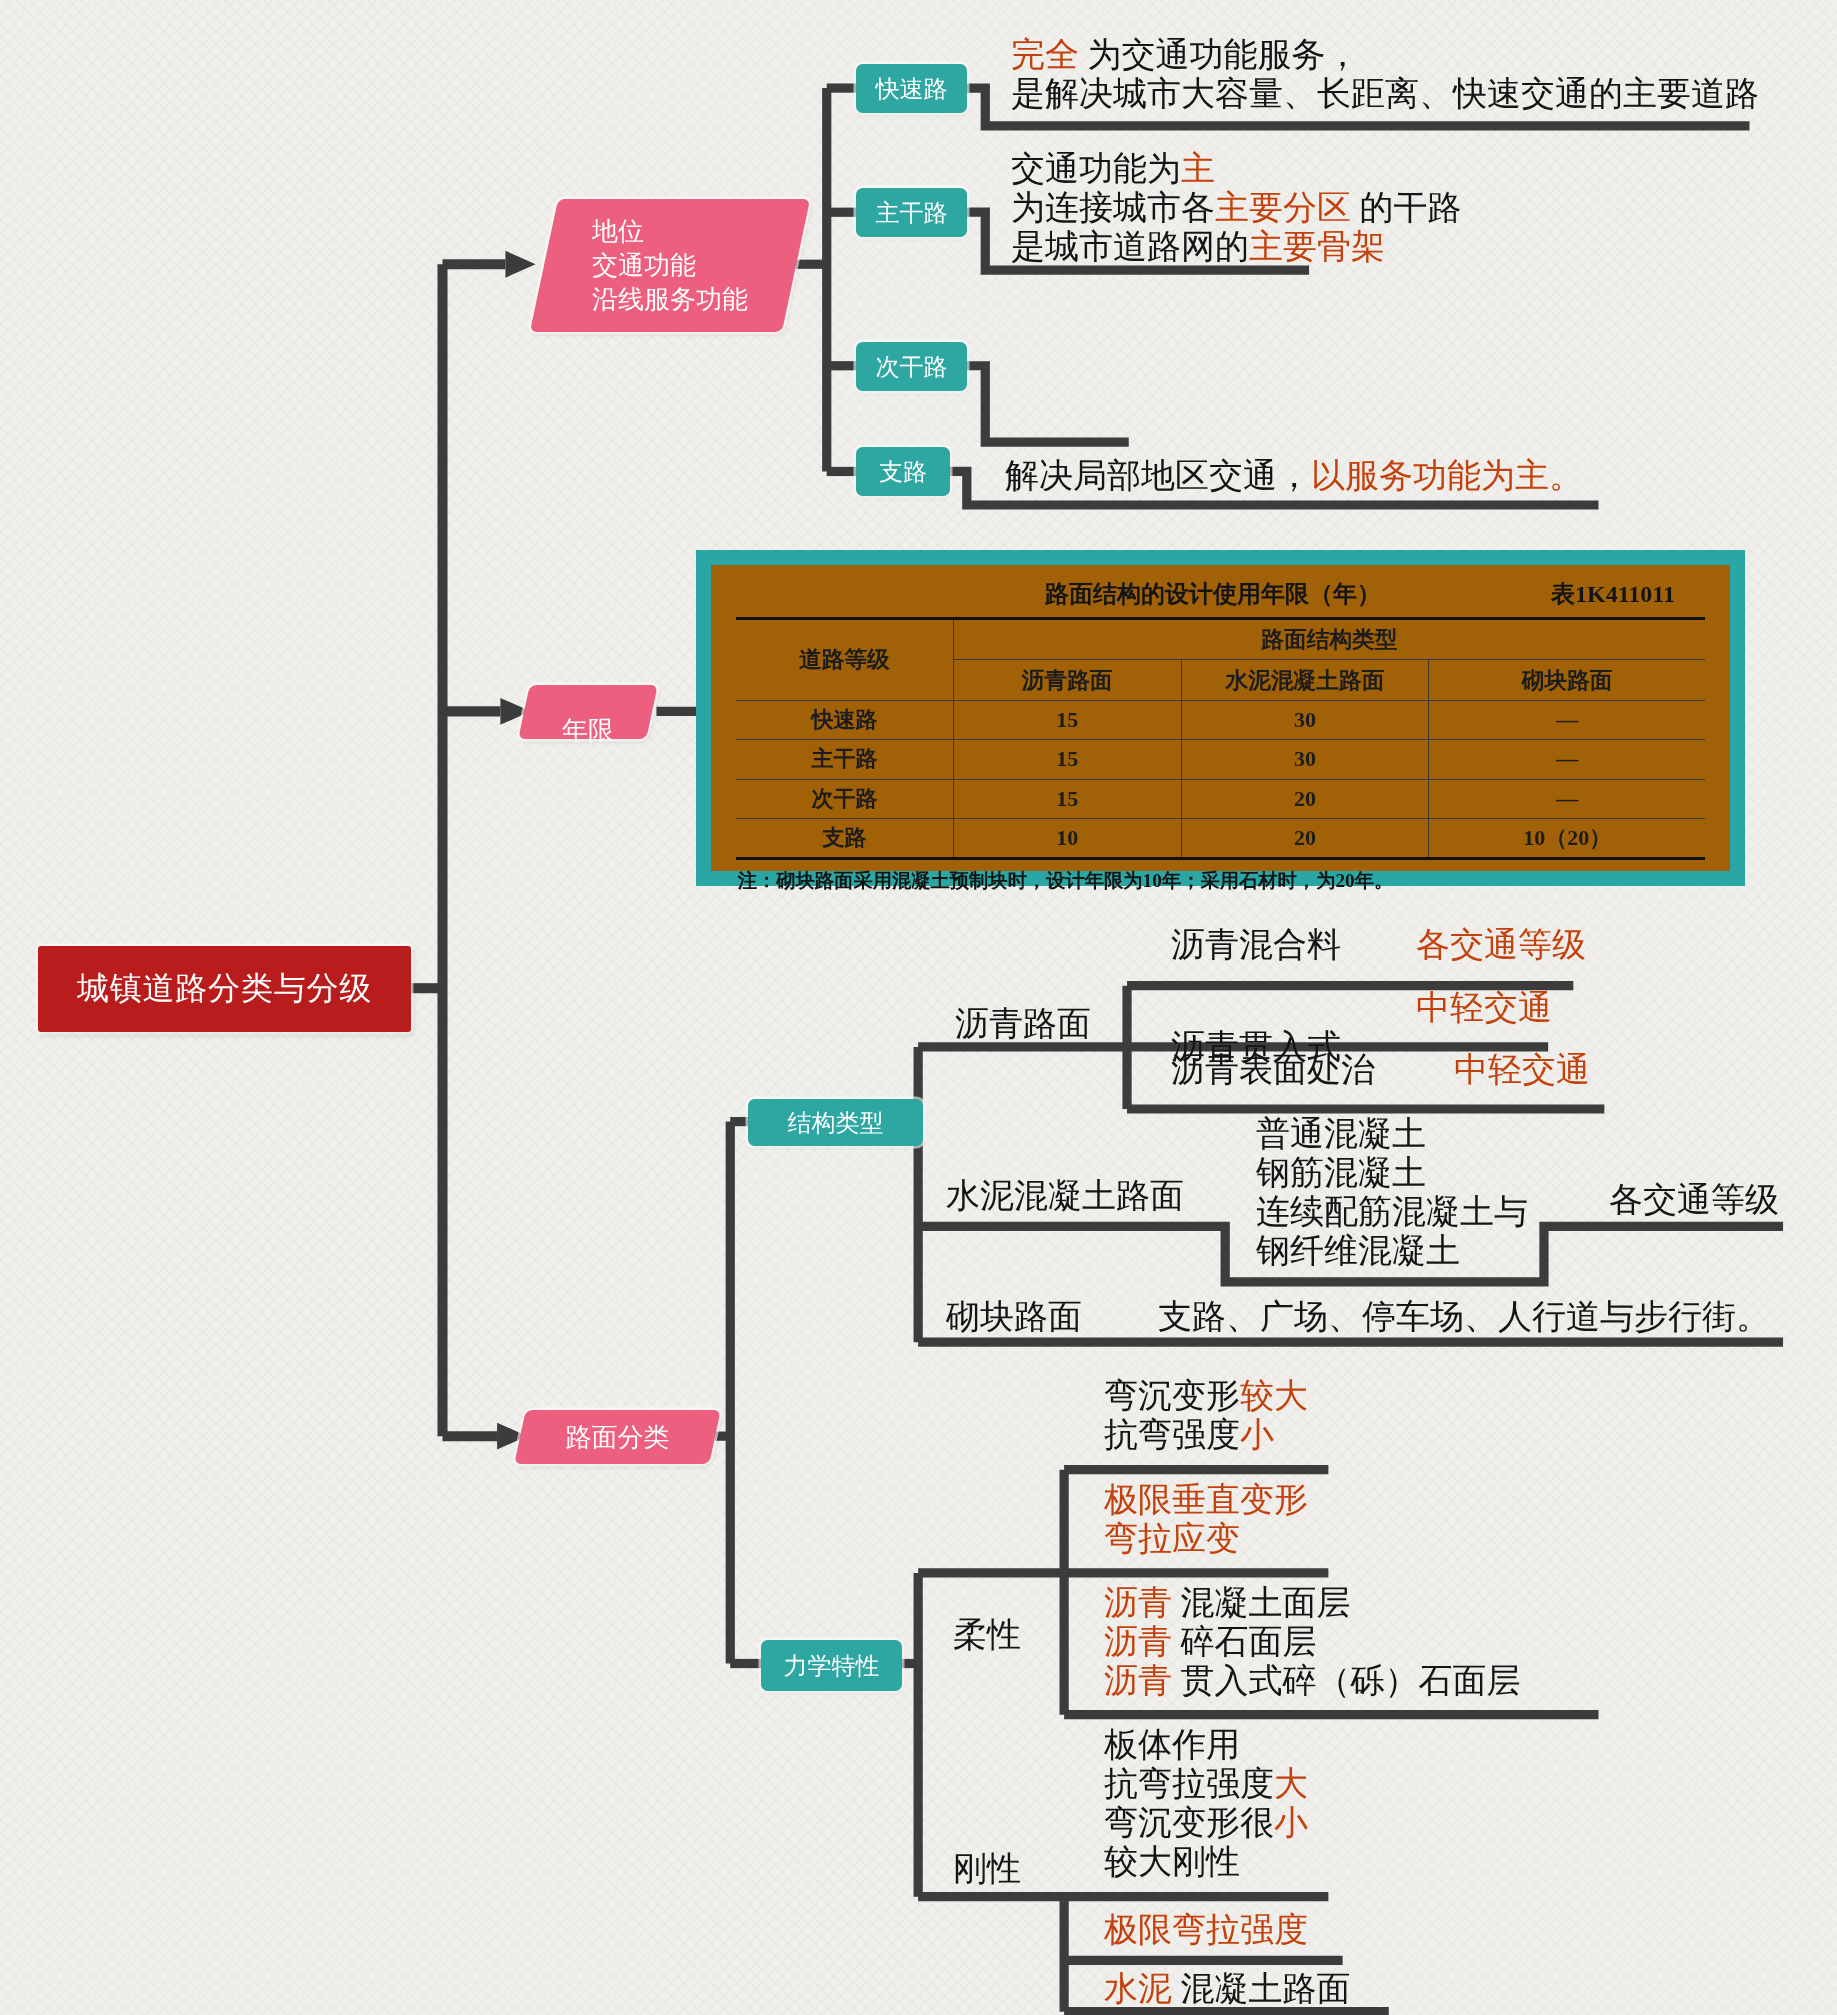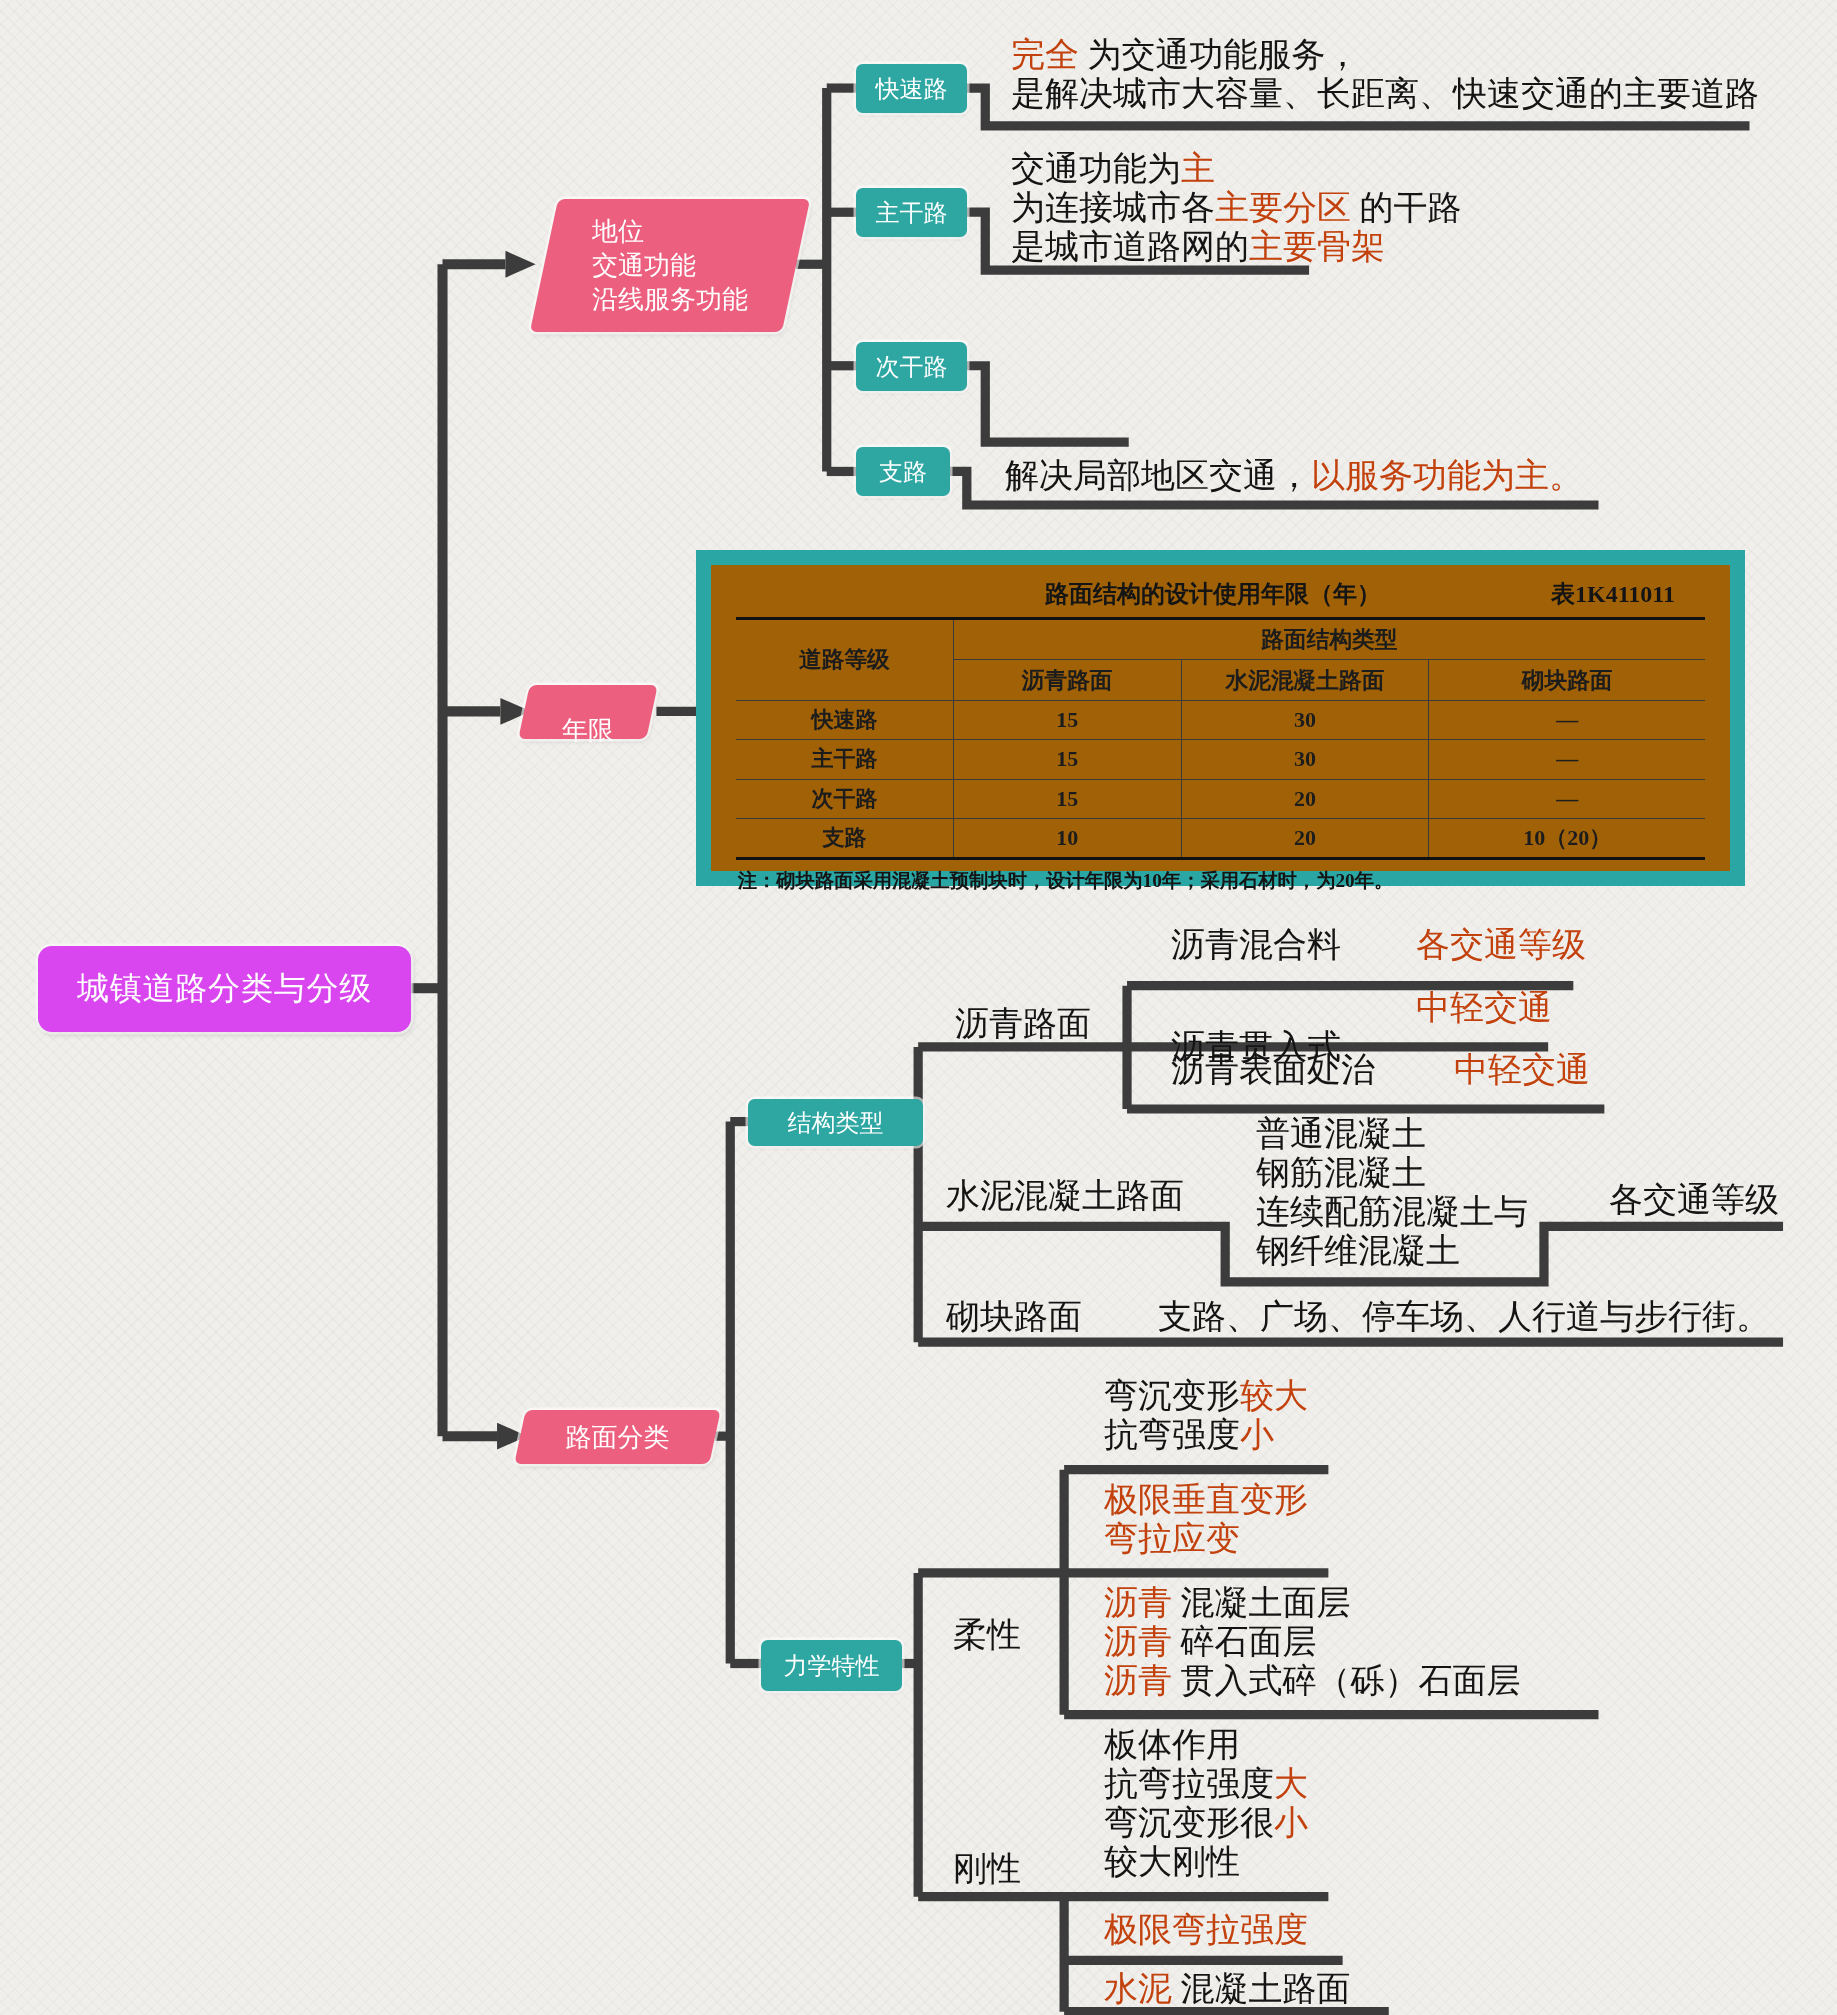--- a/index.html
+++ b/index.html
@@ -9,21 +9,21 @@
     background-image:
       repeating-linear-gradient(45deg, rgba(120,115,108,0.045) 0 1.7px, transparent 1.7px 9.2px),
       repeating-linear-gradient(-45deg, rgba(120,115,108,0.045) 0 1.7px, transparent 1.7px 9.2px);
     font-family:"Liberation Serif","DejaVu Serif",serif;
     color:#141414;
   }
   .canvas{position:absolute;left:0;top:0;width:1838px;height:2015px;}
   svg.wires{position:absolute;left:0;top:0;z-index:1;}
   .node{position:absolute;z-index:3;display:flex;align-items:center;justify-content:center;
         color:#fff;text-align:center;box-sizing:border-box;}
-  .root{background:#d946ef;border-radius:14px;font-size:32px;letter-spacing:0.8px;
+  .root{background:#b91c1c;border-radius:3px;font-size:32px;letter-spacing:0.8px;
         box-shadow:0 0 0 2.5px rgba(255,255,255,0.55), 1.7px 2.5px 5px rgba(0,0,0,0.15);}
   .pink{z-index:3;}
   .pink .bg{position:absolute;left:0;top:0;right:0;bottom:0;background:#ec5f7e;
         transform:skewX(-12deg);border-radius:6.7px;
         box-shadow:0 0 0 2.5px rgba(255,255,255,0.6), 1.7px 2.5px 5px rgba(0,0,0,0.12);}
   .pink .lbl{position:relative;color:#fff;z-index:2;}
   .teal{background:#2ea7a3;border-radius:6.7px;font-size:24px;
         box-shadow:0 0 0 2.5px rgba(255,255,255,0.6), 0.8px 1.7px 3.4px rgba(0,0,0,0.12);}
   .tb{position:absolute;z-index:2;font-size:34px;line-height:39px;white-space:nowrap;}
   .tb .line{display:block;}

